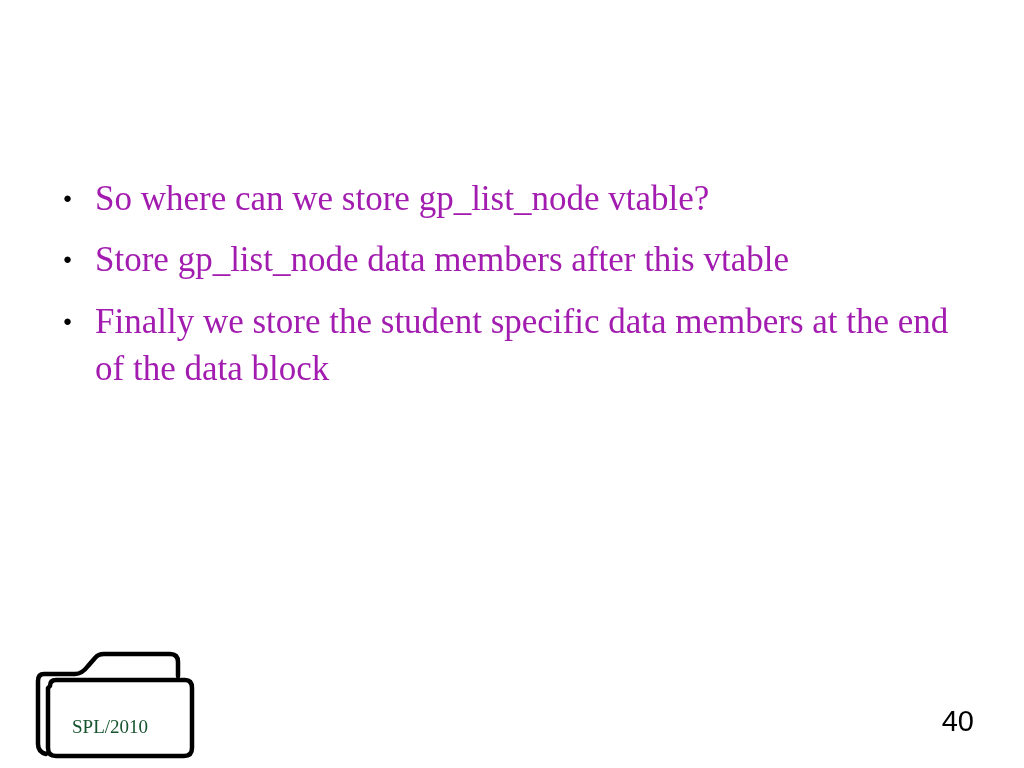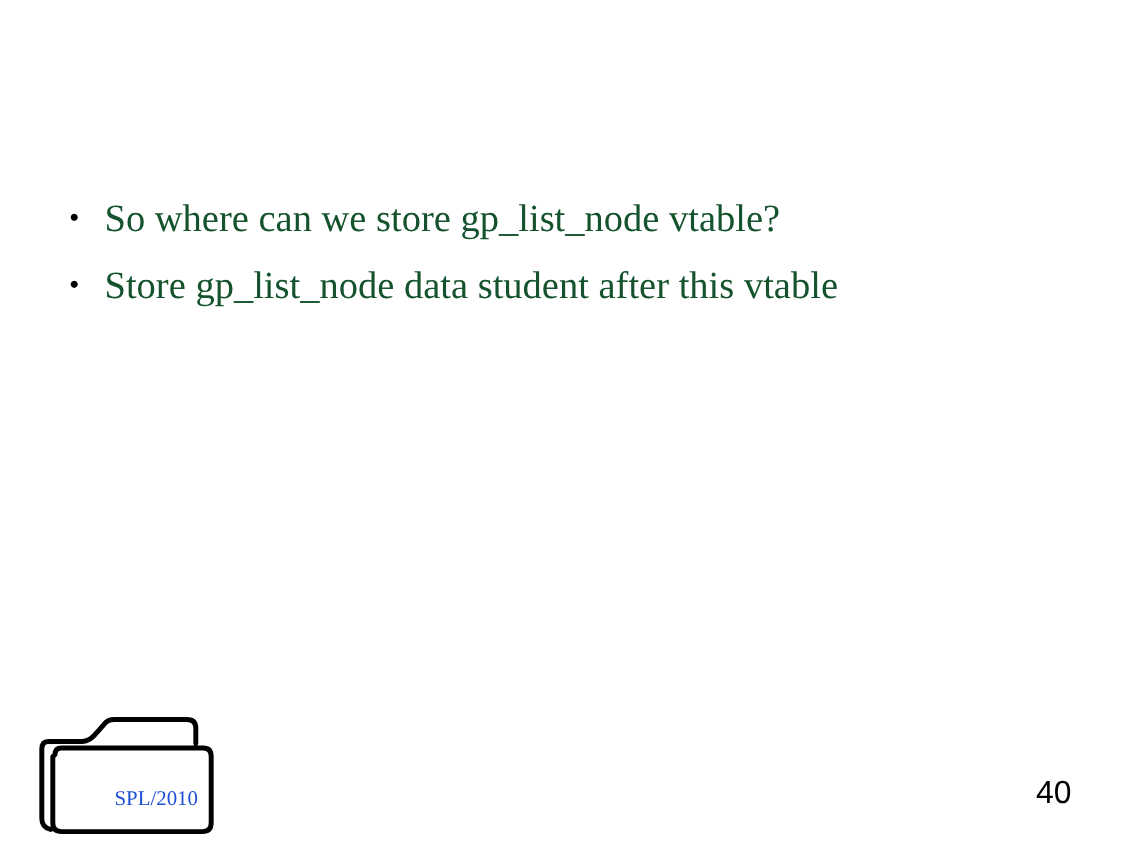--- a/index.html
+++ b/index.html
@@ -17,21 +17,21 @@
     }
     .content {
       padding: 175px 50px 0 55px;
     }
     ul {
       list-style: none;
     }
     li {
       font-size: 35px;
       line-height: 1.35;
-      color: #14532d;
+      color: #a21caf;
       margin-bottom: 14px;
       padding-left: 40px;
       position: relative;
     }
     li::before {
       content: "●";
       position: absolute;
       left: 8px;
       top: 13px;
       font-size: 15px;
@@ -42,40 +42,40 @@
       left: 20px;
       bottom: 2px;
       width: 180px;
       height: 130px;
     }
     .folder-label {
       position: absolute;
       left: 72px;
       bottom: 30px;
       font-size: 19px;
-      color: #1d4ed8;
+      color: #14532d;
       font-family: "Comic Sans MS", "Segoe Print", cursive;
-      margin-left: 32px;
     }
     .page-number {
       position: absolute;
       right: 50px;
       bottom: 30px;
       font-size: 29px;
       color: #000000;
       font-family: Arial, sans-serif;
     }
   </style>
 </head>
 <body>
 
 <div class="content">
   <ul>
     <li>So where can we store gp_list_node vtable?</li>
-    <li>Store gp_list_node data student after this vtable</li>
+    <li>Store gp_list_node data members after this vtable</li>
+    <li>Finally we store the student specific data members at the end of the data block</li>
   </ul>
 </div>
 
 <svg class="folder-icon" viewBox="0 0 180 130">
   <path d="M 18 45 
            Q 18 38 24 38 
            L 55 38 
            Q 62 38 68 30 
            L 75 22 
            Q 78 18 84 18 

